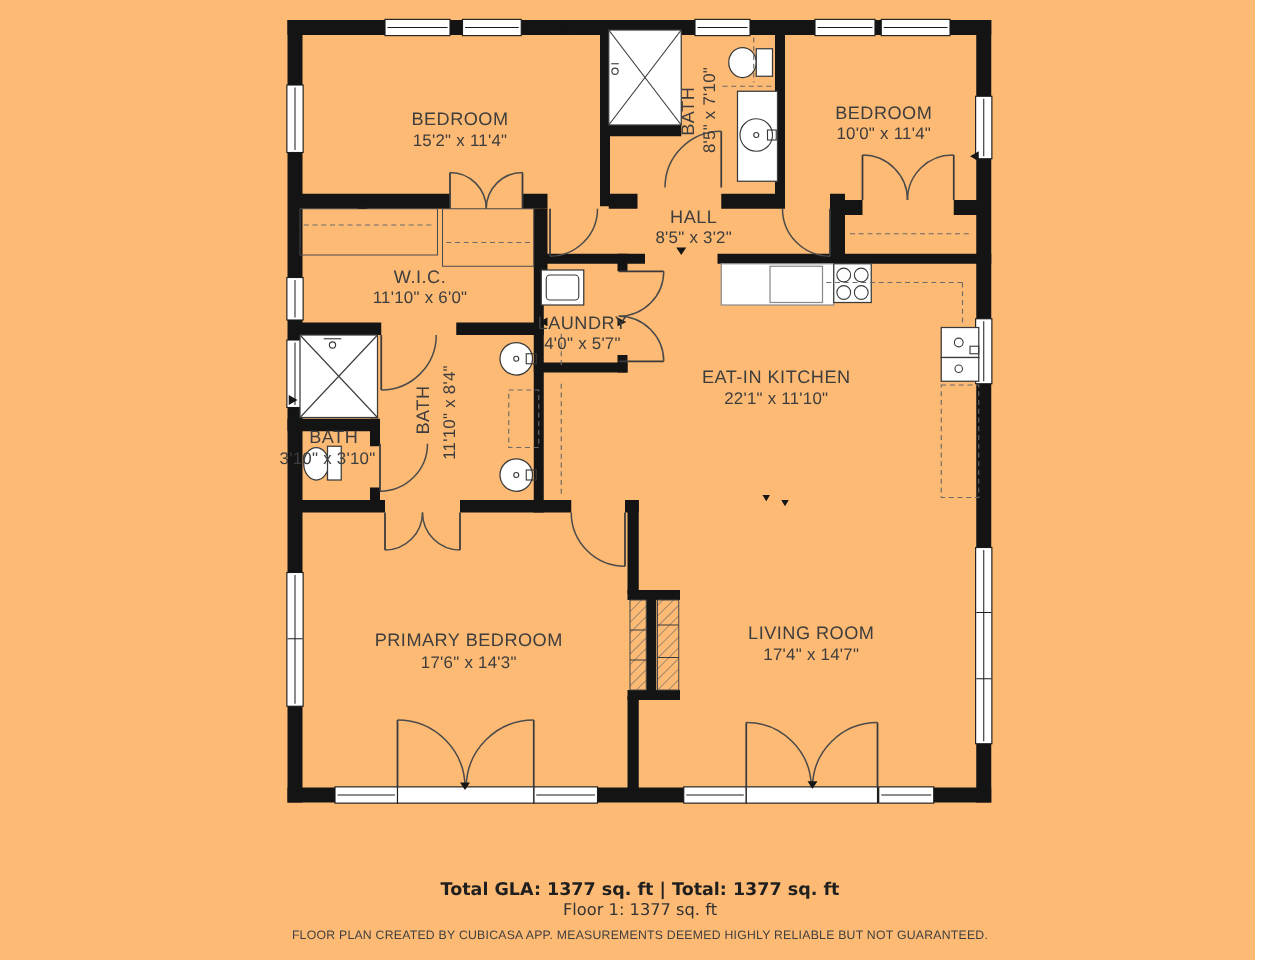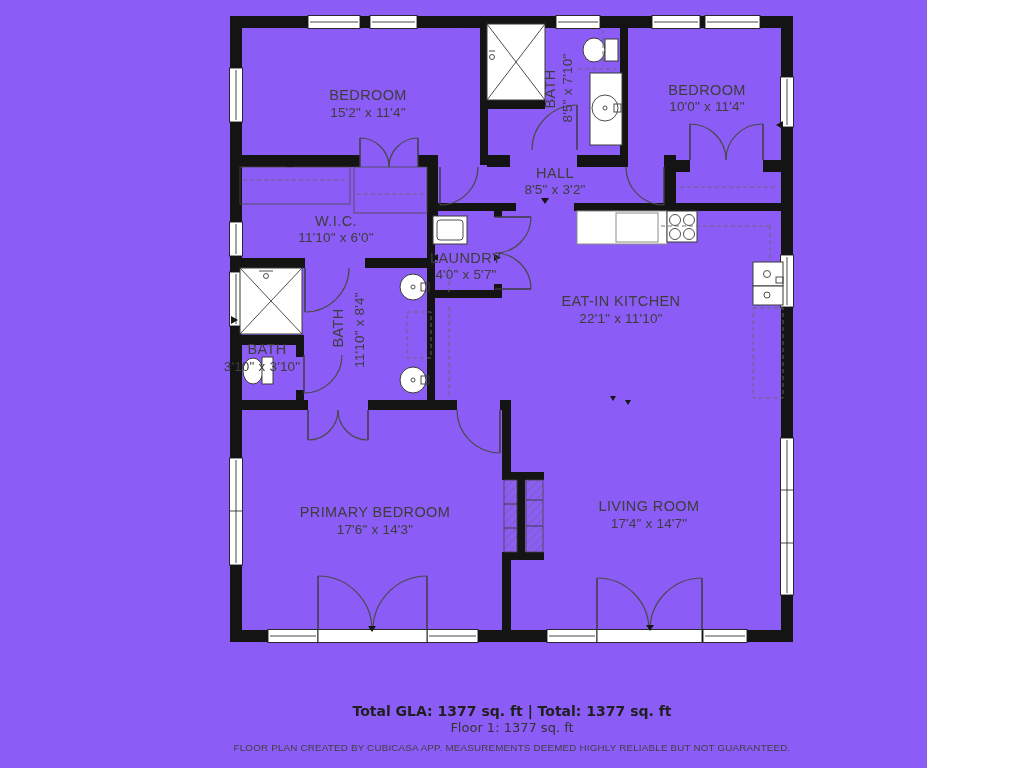--- a/index.html
+++ b/index.html
@@ -1,16 +1,16 @@
 <!DOCTYPE html>
 <html><head>
 <meta charset="utf-8">
 <style>
   html,body{margin:0;padding:0;background:#ffffff;}
-  .stage{position:relative;width:927px;height:768px;background:#8b5cf6;overflow:hidden;
+  .stage{position:relative;width:1004px;height:768px;background:#fdba74;overflow:hidden;
          font-family:"Liberation Sans",sans-serif;}
   svg{position:absolute;left:0;top:0;}
   .wall{fill:#141414;}
   .win{fill:#ffffff;stroke:#1a1a1a;stroke-width:0.9;}
   .wline{stroke:#1a1a1a;stroke-width:0.8;}
   .arc{fill:none;stroke:#4a4a4a;stroke-width:1.2;}
   .leaf{stroke:#3a3a3a;stroke-width:1.4;}
   .fix{fill:#ffffff;stroke:#3a3a3a;stroke-width:1;}
   .fixl{stroke:#3a3a3a;stroke-width:0.9;fill:none;}
   .dash{stroke:#6a6a6a;stroke-width:0.9;fill:none;stroke-dasharray:4 3;}

